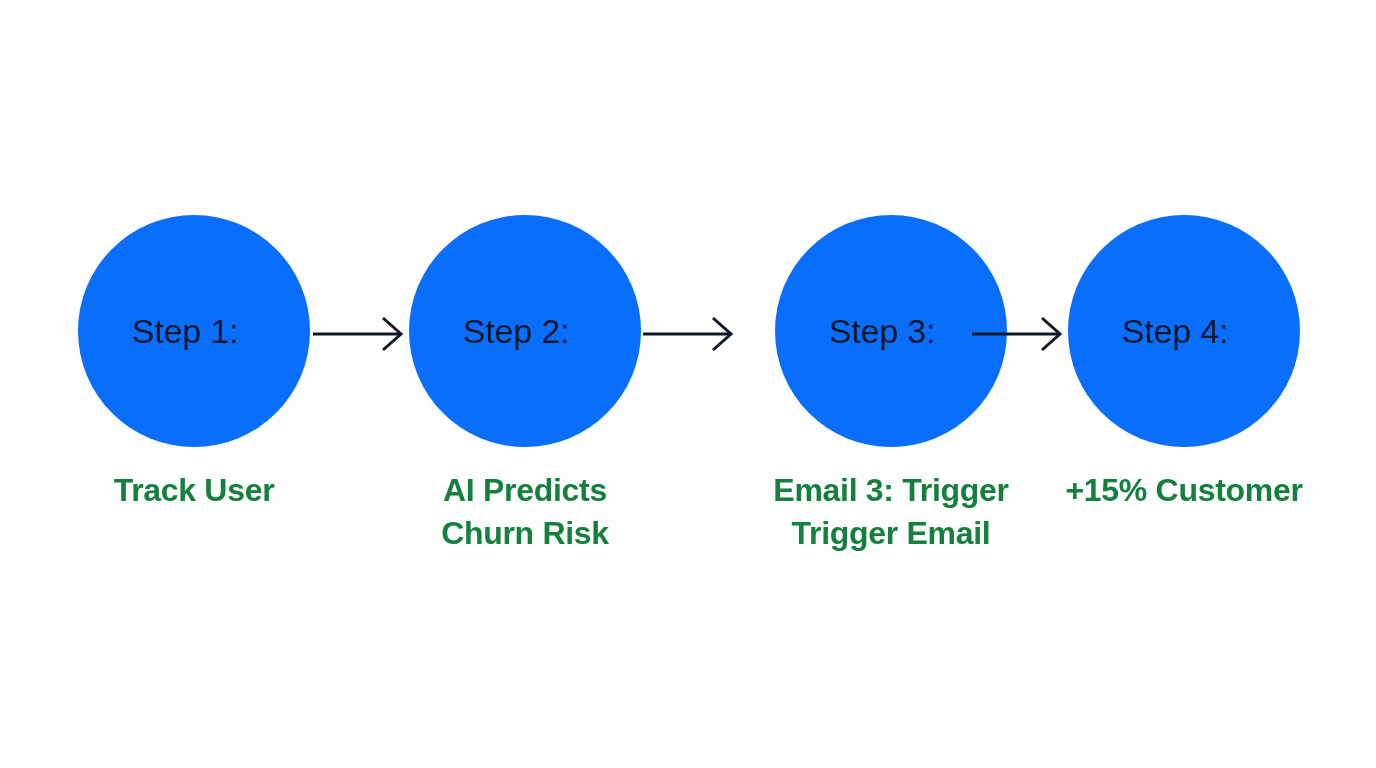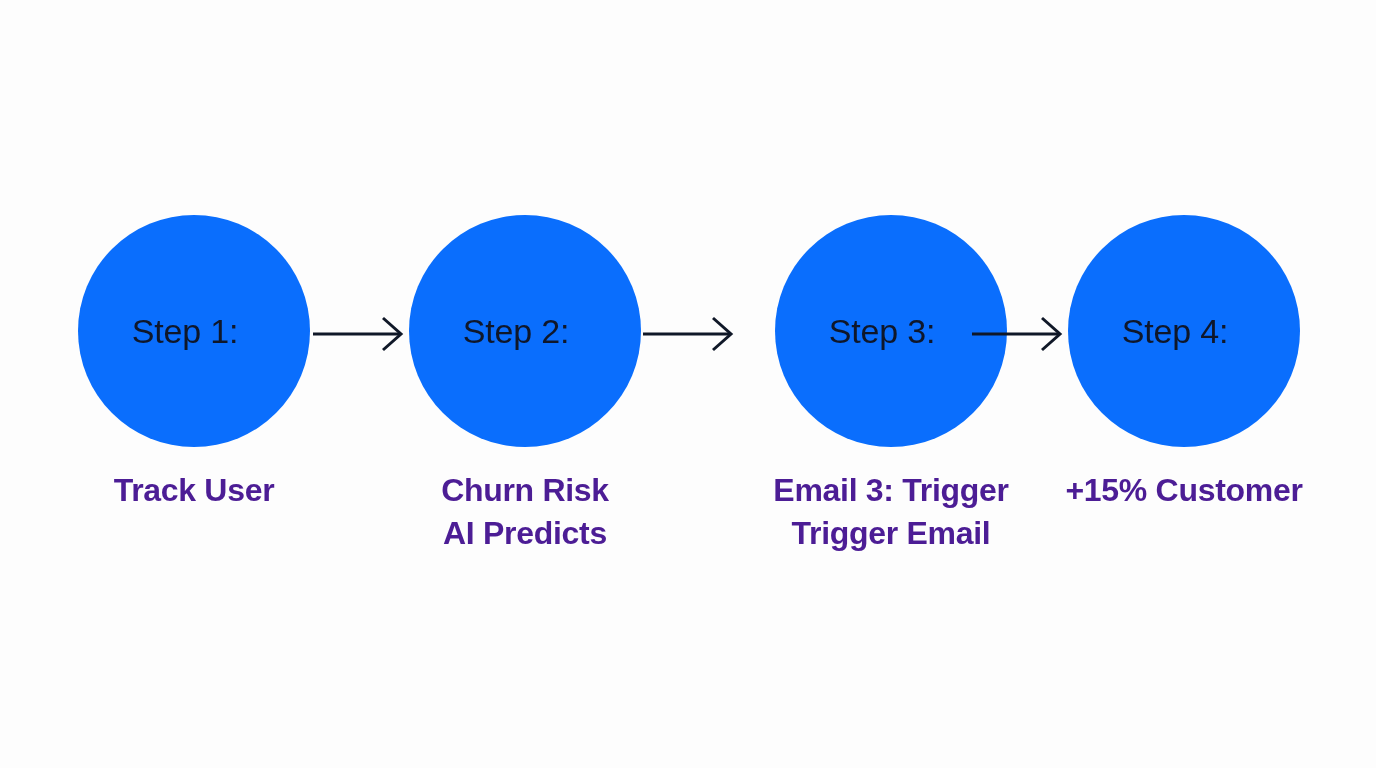--- a/index.html
+++ b/index.html
@@ -66,21 +66,21 @@
     box-sizing: border-box;
     white-space: nowrap;
   }
 
   .step-caption {
     position: absolute;
     top: 254px;           
     left: -58px;
     width: 348px;
     text-align: center;
-    color: #4c1d95;
+    color: #15803d;
     font-size: 32px;
     font-weight: bold;
     line-height: 43px;
     letter-spacing: -0.3px;
   }
   .step-caption .cap-line {
     display: block;
   }
 
   
@@ -114,22 +114,22 @@
       <svg viewBox="0 0 98 42" xmlns="http://www.w3.org/2000/svg">
         <path d="M2 21 H88" stroke="#101828" stroke-width="3" fill="none" stroke-linecap="butt"></path>
         <path d="M72 5 L90 21 L72 37" stroke="#101828" stroke-width="3" fill="none" stroke-linecap="butt" stroke-linejoin="miter"></path>
       </svg>
     </div>
 
     <div class="step-node" style="left:409px;">
       <div class="step-circle"></div>
       <div class="step-circle-label">Step 2:</div>
       <div class="step-caption">
+        <span class="cap-line">AI Predicts</span>
         <span class="cap-line">Churn Risk</span>
-        <span class="cap-line">AI Predicts</span>
       </div>
     </div>
 
     <div class="arrow-connector" style="left:641px;">
       <svg viewBox="0 0 98 42" xmlns="http://www.w3.org/2000/svg">
         <path d="M2 21 H88" stroke="#101828" stroke-width="3" fill="none" stroke-linecap="butt"></path>
         <path d="M72 5 L90 21 L72 37" stroke="#101828" stroke-width="3" fill="none" stroke-linecap="butt" stroke-linejoin="miter"></path>
       </svg>
     </div>
 

